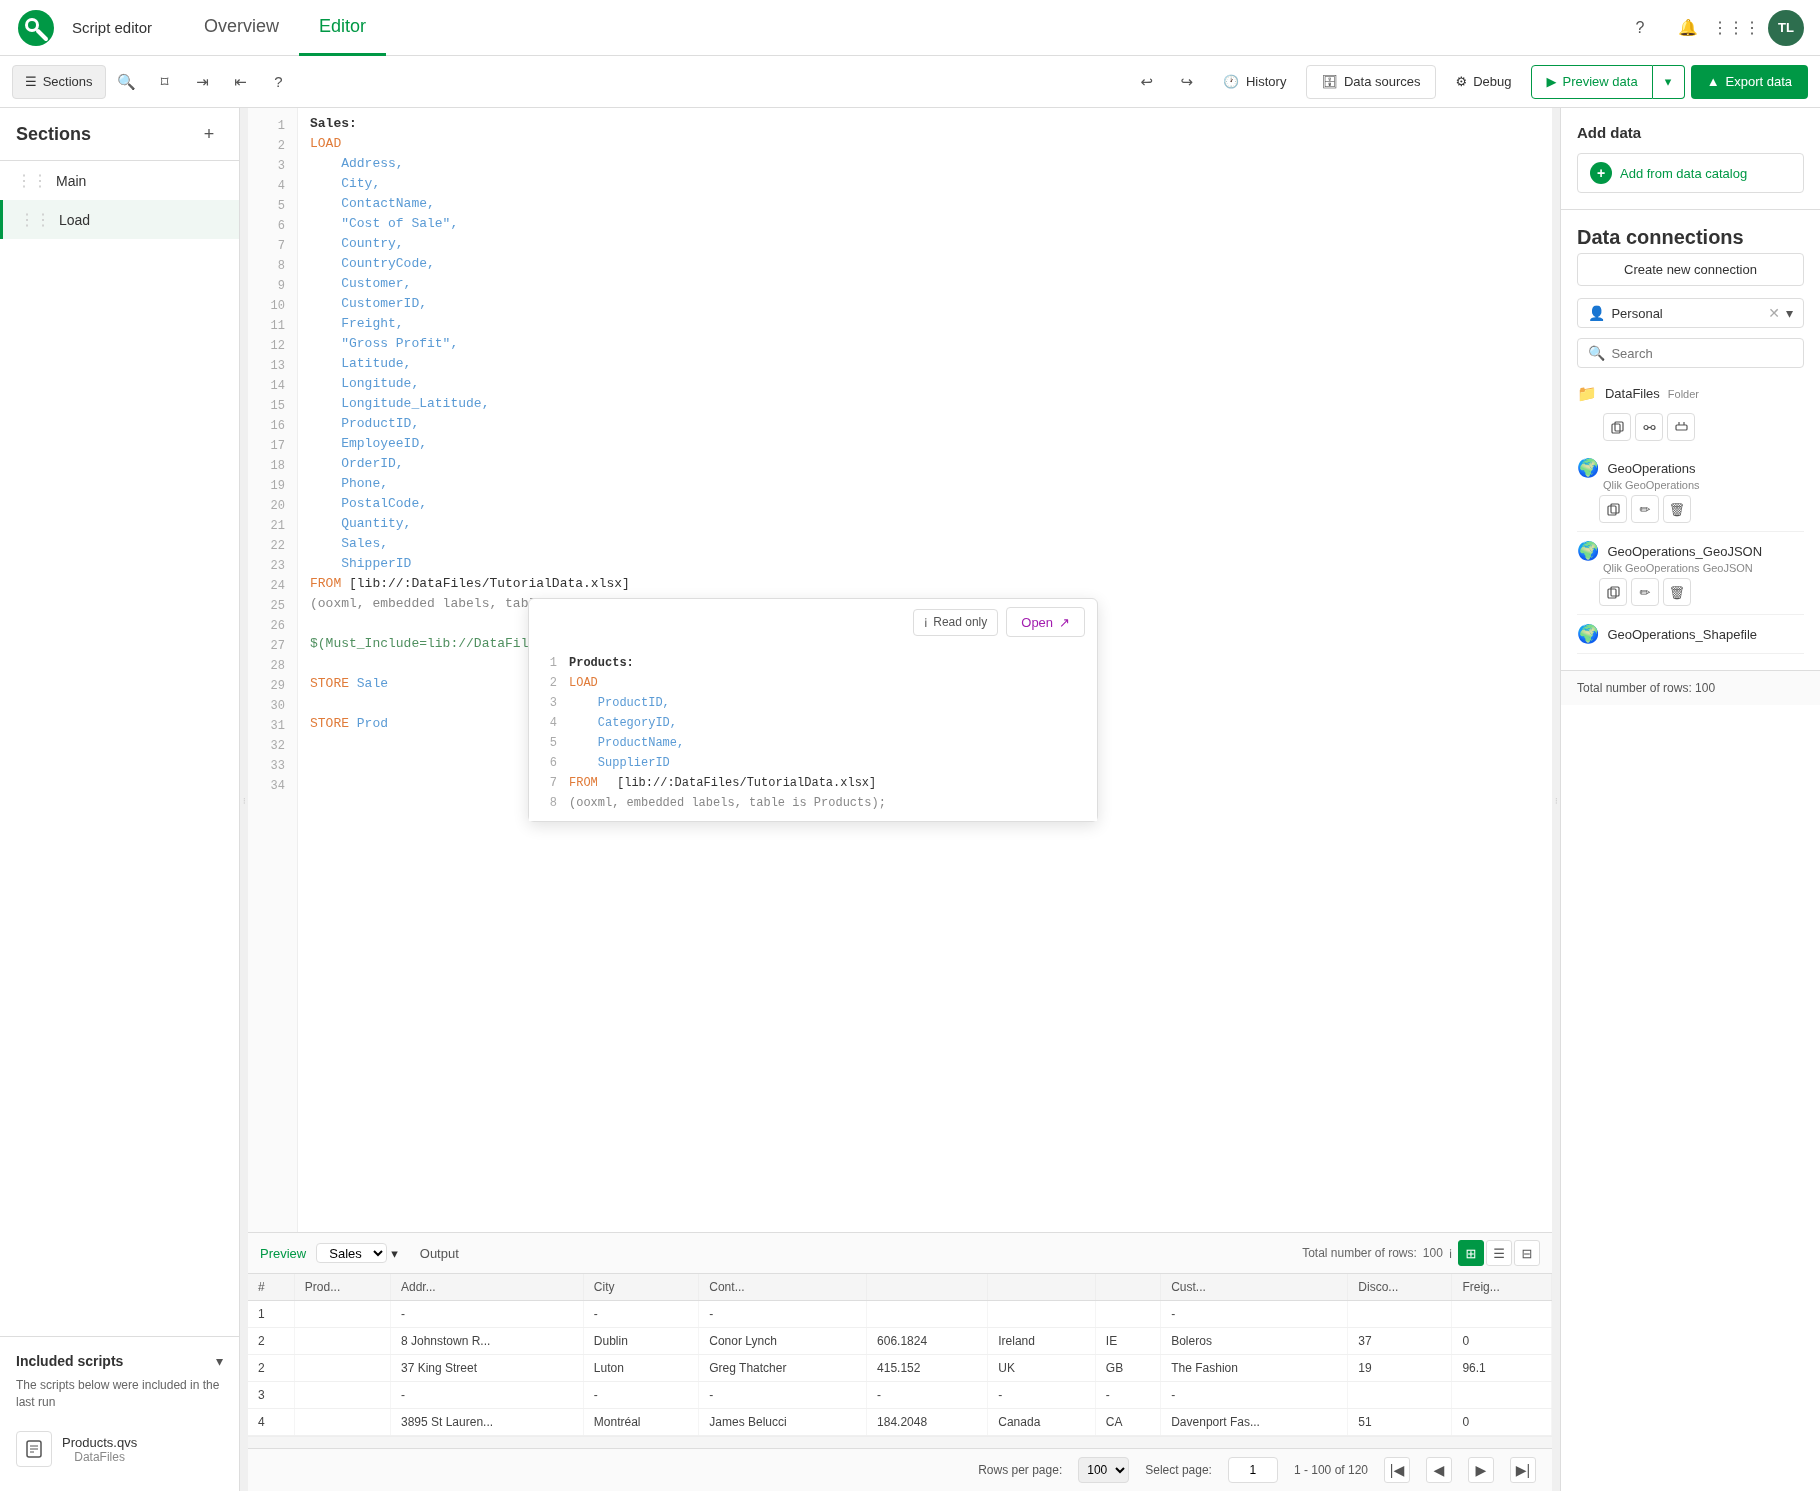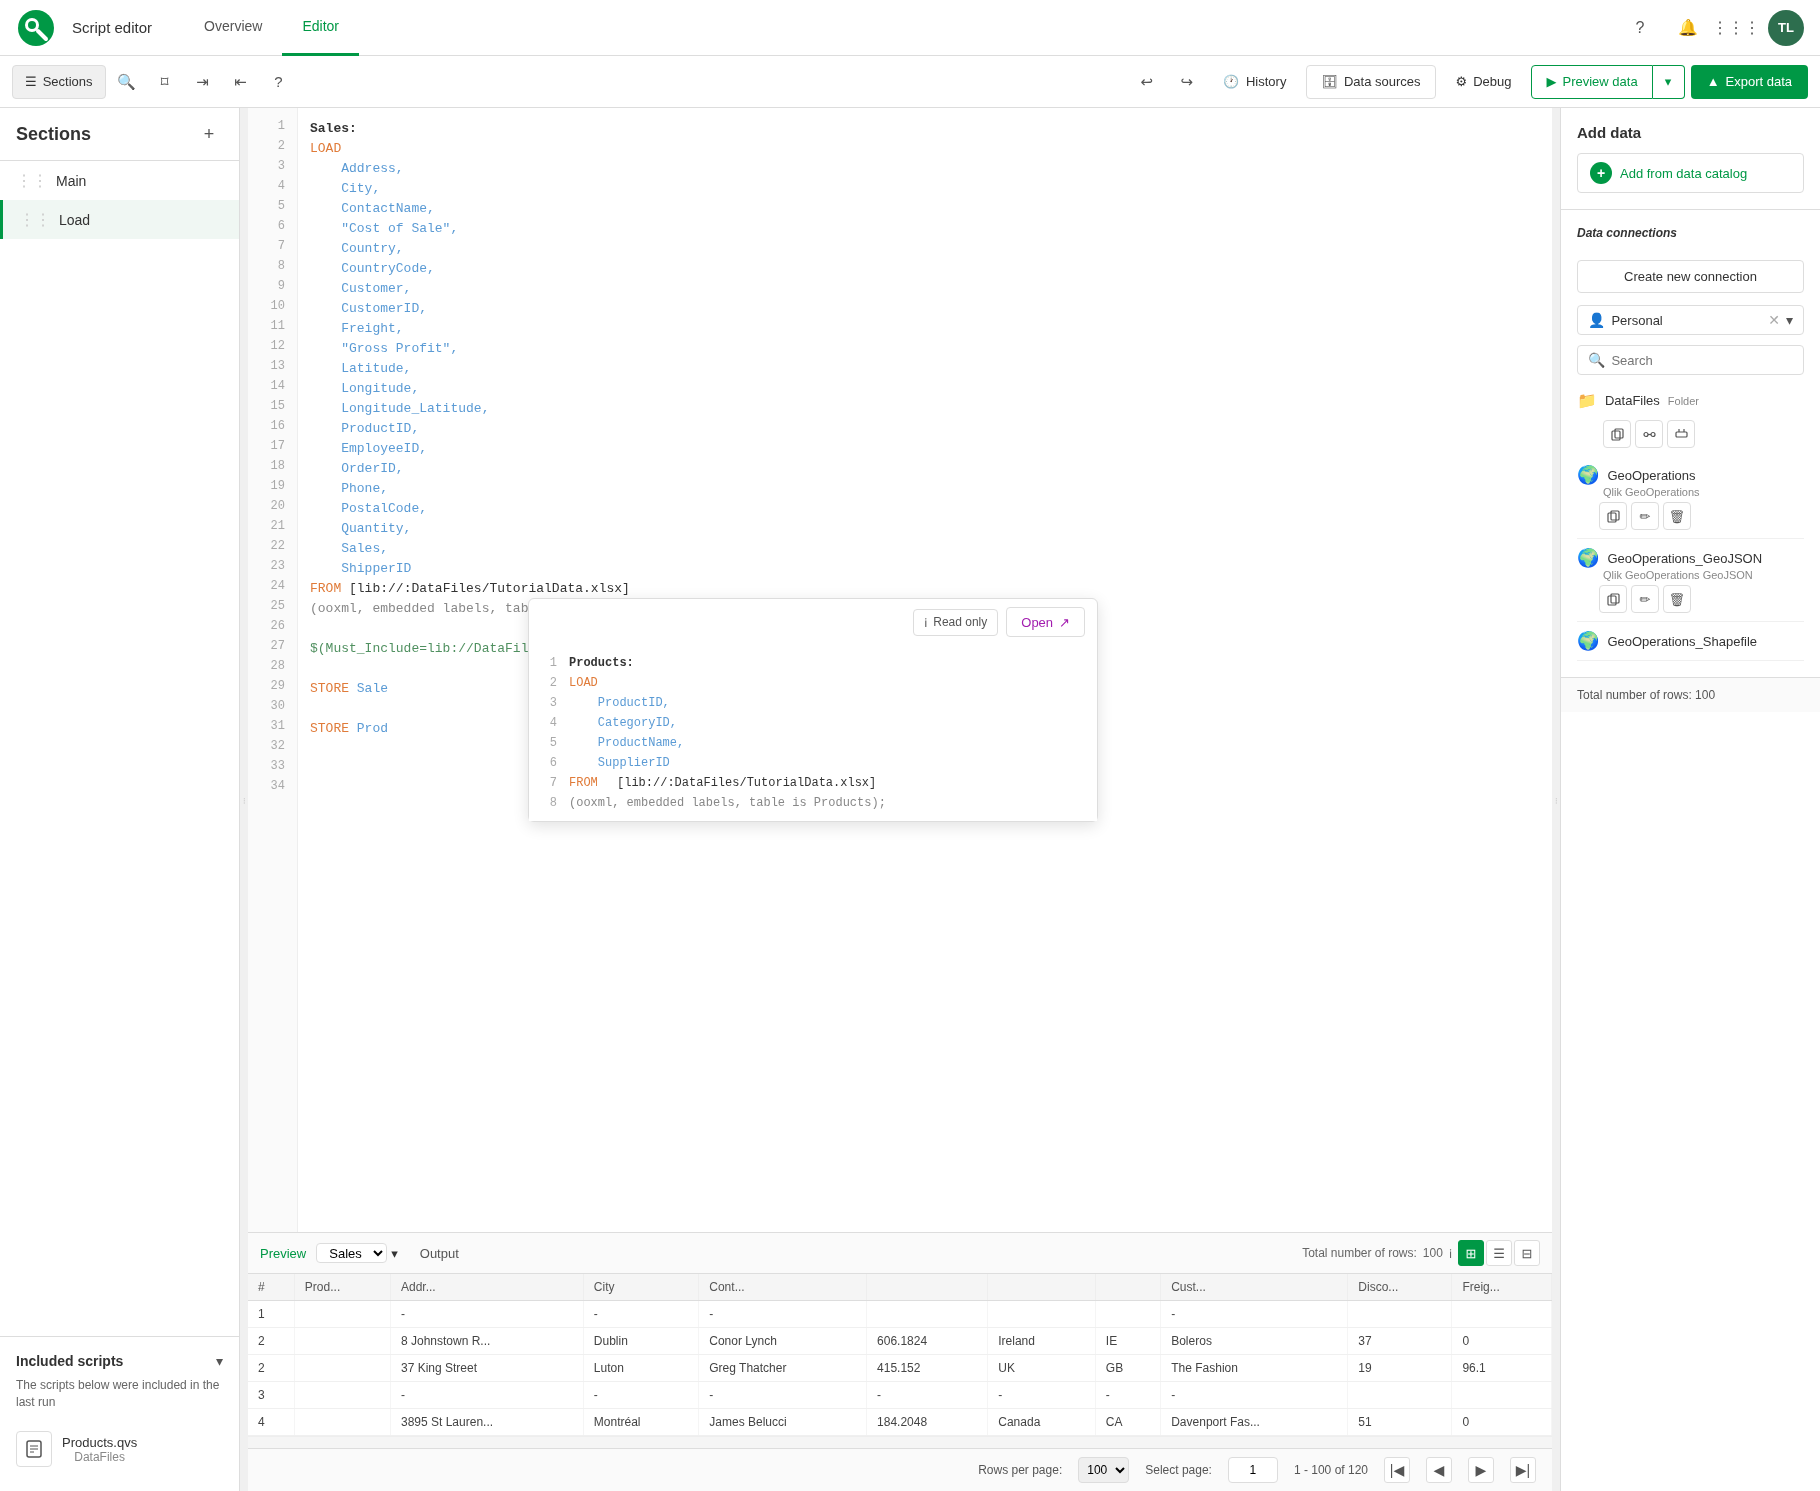--- a/index.html
+++ b/index.html
@@ -4,21 +4,21 @@
   <style>
     * { box-sizing: border-box; margin: 0; padding: 0; }
     body { font-family: 'Segoe UI', Arial, sans-serif; font-size: 13px; background: #f5f5f5; color: #333; overflow: hidden; width: 1820px; height: 1491px; }
 
     
     .topbar { display: flex; align-items: center; background: #fff; border-bottom: 1px solid #ddd; height: 56px; padding: 0 16px; gap: 16px; }
     .qlik-logo { width: 40px; height: 40px; display: flex; align-items: center; justify-content: center; }
     .qlik-logo svg { width: 40px; height: 40px; }
     .app-title { font-size: 15px; color: #333; font-weight: 400; }
     .nav-tabs { display: flex; gap: 0; margin-left: 16px; }
-    .nav-tab { padding: 0 20px; height: 56px; display: flex; align-items: center; font-size: 14px; color: #555; cursor: pointer; border-bottom: 3px solid transparent; }
+    .nav-tab { padding: 0 20px; height: 56px; display: flex; align-items: center; font-size: 18px; color: #555; cursor: pointer; border-bottom: 3px solid transparent; }
     .nav-tab.active { color: #009845; border-bottom-color: #009845; font-weight: 500; }
     .topbar-right { margin-left: auto; display: flex; align-items: center; gap: 16px; }
     .icon-btn { width: 32px; height: 32px; display: flex; align-items: center; justify-content: center; cursor: pointer; border-radius: 4px; border: none; background: none; color: #555; font-size: 16px; }
     .avatar { width: 36px; height: 36px; border-radius: 50%; background: #2d6e4e; color: #fff; display: flex; align-items: center; justify-content: center; font-size: 13px; font-weight: 600; }
 
     
     .toolbar { display: flex; align-items: center; background: #fff; border-bottom: 1px solid #ddd; height: 52px; padding: 0 12px; gap: 4px; }
     .toolbar-btn { height: 34px; padding: 0 12px; display: flex; align-items: center; gap: 6px; border: 1px solid #ddd; border-radius: 4px; background: #fff; cursor: pointer; font-size: 13px; color: #333; }
     .toolbar-btn.sections-active { background: #f0f0f0; }
     .toolbar-icon-btn { width: 34px; height: 34px; display: flex; align-items: center; justify-content: center; border: none; background: none; cursor: pointer; color: #555; font-size: 15px; border-radius: 4px; }
@@ -55,21 +55,21 @@
     .included-info { display: flex; flex-direction: column; }
     .included-name { font-size: 13px; font-weight: 500; }
     .included-sub { font-size: 12px; color: #888; }
 
     
     .editor-area { flex: 1; display: flex; flex-direction: column; background: #fff; min-width: 0; }
     .code-editor { flex: 1; display: flex; overflow: hidden; font-family: 'Consolas', 'Courier New', monospace; font-size: 13px; background: #fff; }
     .line-numbers { width: 50px; background: #fafafa; border-right: 1px solid #eee; padding: 8px 0; text-align: right; color: #aaa; font-size: 12px; user-select: none; overflow: hidden; }
     .line-num { height: 20px; padding-right: 12px; display: flex; align-items: center; justify-content: flex-end; }
     .code-content { flex: 1; overflow: auto; padding: 8px 12px; }
-    .code-line { height: 20px; white-space: pre; display: flex; align-items: flex-end; }
+    .code-line { height: 20px; white-space: pre; display: flex; align-items: flex-start; }
     .kw-orange { color: #e07b39; }
     .kw-blue { color: #5b9bd5; }
     .kw-green { color: #509060; }
     .kw-gray { color: #888; }
     .kw-label { color: #333; font-weight: 600; }
 
     
     .preview-section { border-top: 1px solid #ddd; }
     .preview-toolbar { display: flex; align-items: center; padding: 6px 12px; gap: 10px; background: #fafafa; border-bottom: 1px solid #ddd; }
     .preview-label { font-size: 13px; font-weight: 500; color: #009845; }
@@ -94,21 +94,21 @@
     .page-input { width: 50px; height: 26px; border: 1px solid #ddd; border-radius: 4px; text-align: center; font-size: 12px; }
     .page-select { height: 26px; border: 1px solid #ddd; border-radius: 4px; padding: 0 4px; font-size: 12px; }
     .page-btn { width: 26px; height: 26px; display: flex; align-items: center; justify-content: center; border: 1px solid #ddd; border-radius: 3px; cursor: pointer; background: #fff; color: #555; font-size: 14px; }
 
     
     .right-panel { width: 260px; background: #fff; border-left: 1px solid #ddd; display: flex; flex-direction: column; overflow-y: auto; flex-shrink: 0; }
     .right-section { padding: 16px; border-bottom: 1px solid #ddd; }
     .right-title { font-size: 15px; font-weight: 600; margin-bottom: 12px; }
     .add-catalog-btn { display: flex; align-items: center; gap: 8px; width: 100%; padding: 8px 12px; border: 1px solid #ddd; border-radius: 4px; background: #fff; cursor: pointer; font-size: 13px; color: #009845; }
     .add-catalog-icon { width: 22px; height: 22px; background: #009845; border-radius: 50%; display: flex; align-items: center; justify-content: center; color: #fff; font-size: 14px; font-weight: 600; }
-    .data-connections-title { font-size: 12px; font-weight: 600; margin-bottom: 20px; font-style: italic; }
+    .data-connections-title { font-size: 20px; font-weight: 600; margin-bottom: 4px; }
     .create-conn-btn { width: 100%; padding: 8px 28px; border: 1px solid #ddd; border-radius: 4px; background: #fff; cursor: pointer; font-size: 13px; color: #333; text-align: center; margin-bottom: 12px; }
     .conn-filter { display: flex; align-items: center; gap: 6px; border: 1px solid #ddd; border-radius: 4px; padding: 6px 10px; margin-bottom: 10px; }
     .conn-filter-clear { color: #aaa; cursor: pointer; font-size: 14px; }
     .conn-filter-dropdown { color: #555; cursor: pointer; font-size: 14px; }
     .search-bar { display: flex; align-items: center; gap: 6px; border: 1px solid #ddd; border-radius: 4px; padding: 6px 10px; margin-bottom: 10px; }
     .search-input { border: none; outline: none; font-size: 13px; flex: 1; color: #aaa; }
     .conn-folder { margin-bottom: 8px; }
     .conn-folder-header { display: flex; align-items: center; gap: 8px; padding: 6px 0; cursor: pointer; }
     .conn-folder-icon { color: #555; font-size: 16px; }
     .conn-folder-name { font-size: 13px; font-weight: 500; }

